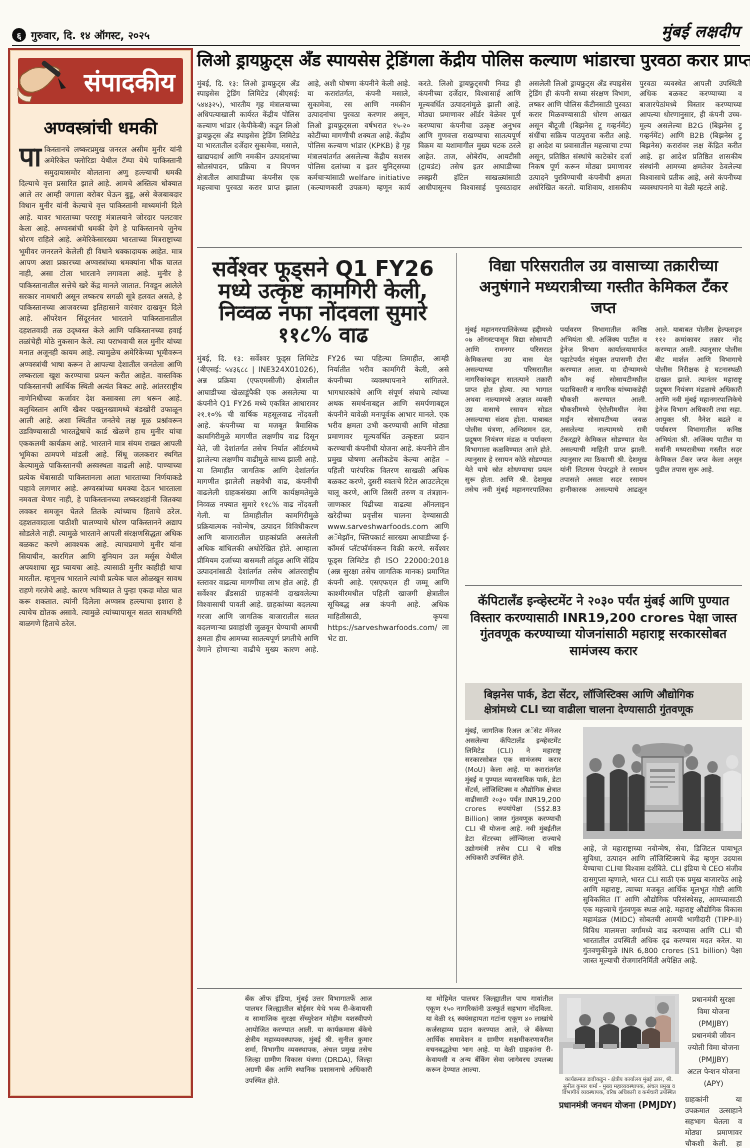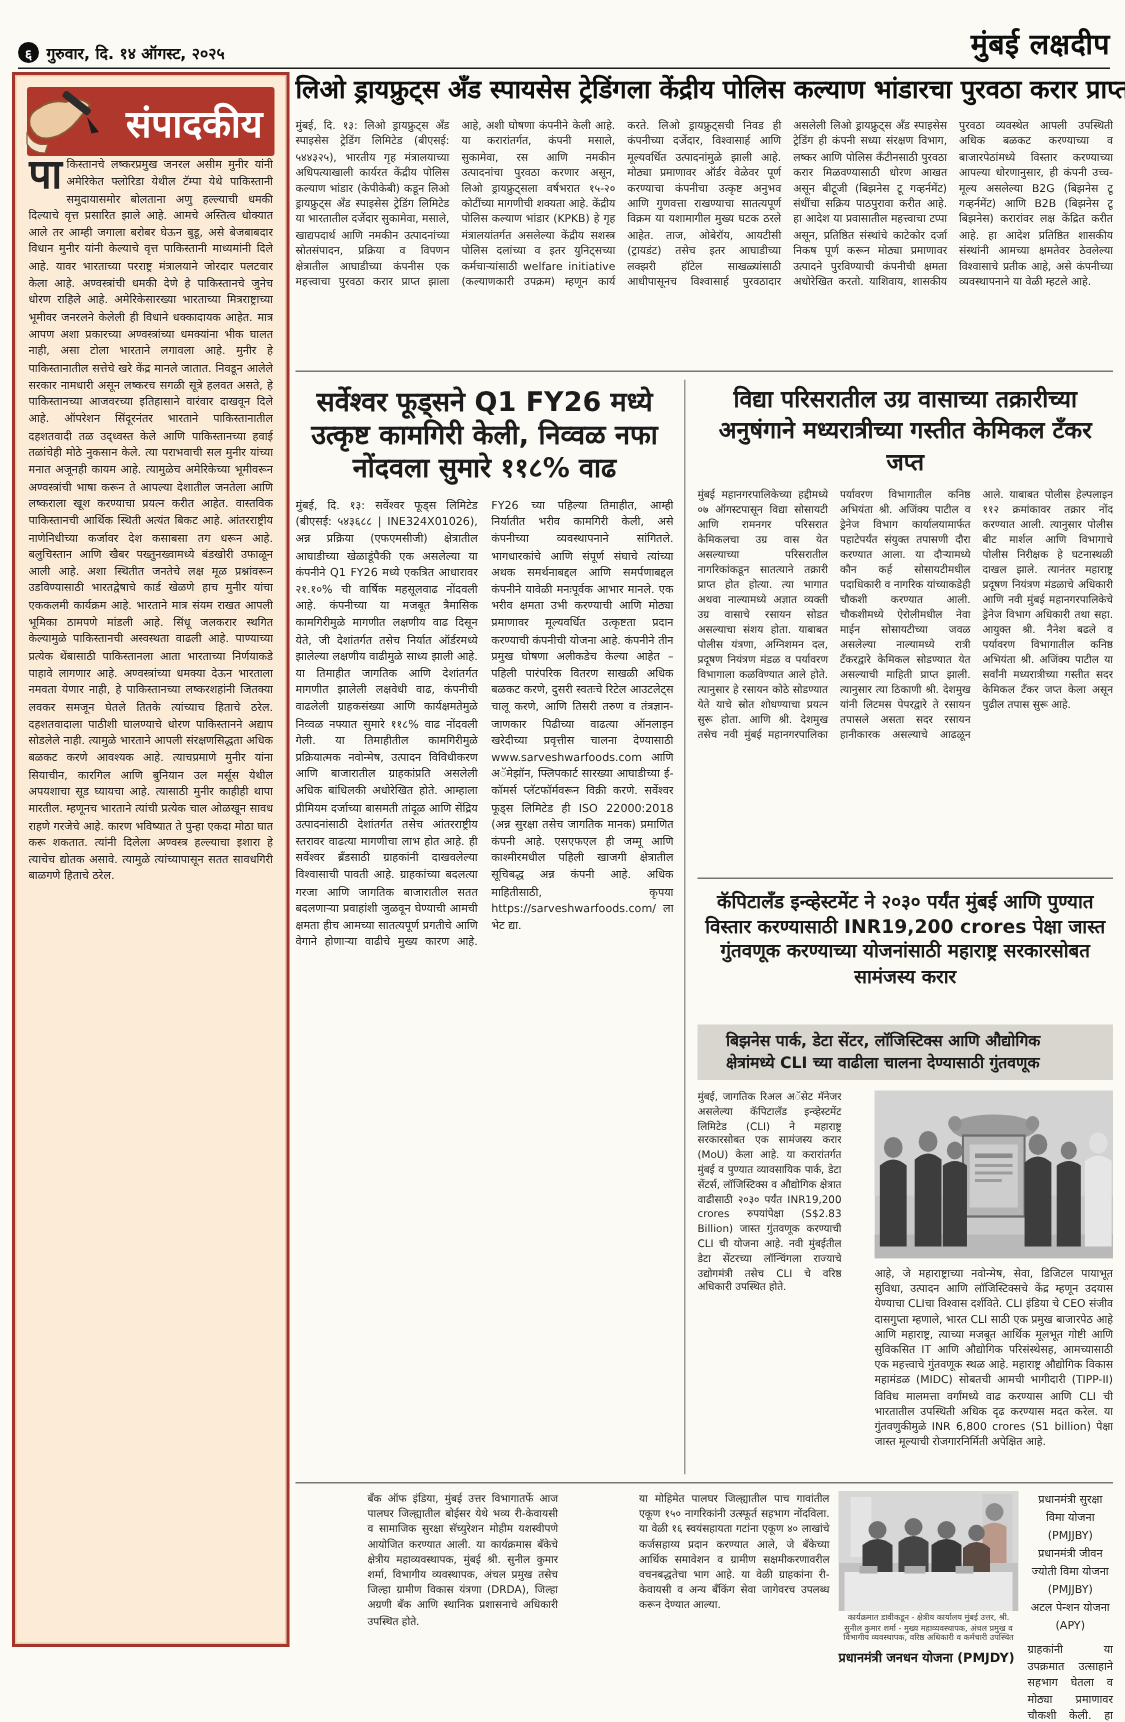--- a/index.html
+++ b/index.html
@@ -5,43 +5,43 @@
   html,body{margin:0;padding:0;}
   body{background:#e8e8e4;font-family:"DejaVu Sans",sans-serif;}
   #page{position:relative;width:750px;height:1148px;background:#fbfaf4;overflow:hidden;margin:0 auto;color:#1c1c1c;}
 
   
   .hdr{position:absolute;left:12px;right:10px;top:22px;height:20px;border-bottom:1.3px solid #1c1c1c;
        display:flex;align-items:flex-end;justify-content:space-between;padding-bottom:3px;}
   .hdr-left{display:flex;align-items:center;gap:5px;font-size:10.5px;font-weight:700;color:#111;}
   .pgnum{width:14px;height:14px;border-radius:50%;background:#0e0e0e;color:#fff;font-size:9px;font-weight:700;
          display:flex;align-items:center;justify-content:center;}
-  .masthead{font-size:19px;font-weight:800;color:#0e0e0e;letter-spacing:.3px;}
+  .masthead{font-size:16px;font-weight:800;color:#0e0e0e;letter-spacing:.3px;font-style:italic;}
 
   
   .edbox{position:absolute;left:8px;top:48px;width:185px;height:1050px;background:#fcecd7;
          border:2px solid #a4352c;box-sizing:border-box;box-shadow:inset 0 0 0 1px #e9c9a6;}
-  .edbanner{margin:8px 8px 0;background:#b0372c;height:46px;border-radius:2px;position:relative;
+  .edbanner{margin:8px 8px 11px;background:#b0372c;height:46px;border-radius:2px;position:relative;
             display:flex;align-items:center;justify-content:flex-end;padding-right:8px;}
   .edbanner .txt{color:#fff;font-size:25px;font-weight:800;}
   .penicon{position:absolute;left:-4px;top:-4px;width:58px;height:54px;}
   .edtitle{text-align:center;font-size:17.5px;font-weight:800;margin:3px 0 5px;color:#101010;}
   .edbody{margin:0 9px;font-size:7.4px;line-height:11.3px;text-align:justify;color:#242424;height:928px;overflow:hidden;}
   .edbody .dc{float:left;font-size:27px;line-height:24px;font-weight:700;padding:1px 3px 0 0;}
 
   
   .main{position:absolute;left:197px;top:48px;width:545px;height:1100px;}
   .a1h{font-size:17px;font-weight:800;text-align:right;color:#0f0f0f;line-height:24px;white-space:nowrap;}
   .a1b{margin-top:7px;column-count:5;column-gap:8px;font-size:7.2px;line-height:10.4px;
        text-align:justify;height:163px;overflow:hidden;color:#262626;}
   .rule{border-top:1px solid #777;margin:5px 0;}
   .band{display:flex;gap:8px;height:730px;overflow:hidden;}
   .bleft{width:252px;border-right:1px solid #9a9a9a;padding-right:7px;}
   .bright{flex:1;min-width:0;}
-  .sh2{font-size:18px;font-weight:800;text-align:center;line-height:22px;margin:5px 2px 7px;}
+  .sh2{font-size:21px;font-weight:800;text-align:center;line-height:22px;margin:5px 2px 7px;}
   .sbody{column-count:2;column-gap:9px;font-size:7.4px;line-height:11.2px;text-align:justify;height:628px;overflow:hidden;color:#262626;}
   .vh2{font-size:15.5px;font-weight:800;text-align:center;line-height:21px;margin:3px 0 6px;}
   .vbody{column-count:3;column-gap:8px;font-size:7px;line-height:10px;text-align:justify;height:255px;overflow:hidden;color:#262626;}
   .caph{font-size:12.5px;font-weight:800;text-align:center;line-height:16.5px;margin:7px 2px 4px;}
   .capsub{background:#d9d6cf;font-size:10.5px;font-weight:700;text-align:left;line-height:14.5px;padding:4px 19px;margin-bottom:7px;margin-top:24px;}
   .caprow{display:flex;gap:22px;}
   .capleft{width:96px;font-size:6.9px;line-height:9.8px;text-align:justify;height:274px;overflow:hidden;color:#262626;}
   .capright{flex:1;min-width:0;}
   .capphoto{width:100%;height:112px;display:block;}
   .capbelow{margin-top:5px;font-size:7.2px;line-height:10.2px;text-align:justify;height:152px;overflow:hidden;color:#262626;}
@@ -76,20 +76,21 @@
       <span class="penicon">
         <svg width="58" height="54" viewBox="0 0 58 54">
           <path d="M6 30 Q4 22 12 18 Q20 12 30 14 Q40 10 46 16 L38 26 Q30 36 20 38 Q10 40 6 30 Z" fill="#eccaa4" stroke="#8a5a32" stroke-width="1.2"></path>
           <rect x="30" y="6" width="22" height="5" rx="2" transform="rotate(38 30 6)" fill="#2c2c2c"></rect>
           <path d="M44 24 L52 34 L47 35 Z" fill="#1d1d1d"></path>
           <path d="M4 34 Q8 44 18 42 L16 48 Q8 48 4 42 Z" fill="#f3e3cd" stroke="#8a5a32" stroke-width="0.8"></path>
         </svg>
       </span>
       <span class="txt">संपादकीय</span>
     </div>
+    <div class="edtitle">अण्वस्त्रांची धमकी</div>
     <div class="edbody">
       <span class="dc">पा</span><span>किस्तानचे लष्करप्रमुख जनरल असीम मुनीर यांनी अमेरिकेत फ्लोरिडा येथील टॅम्पा येथे पाकिस्तानी समुदायासमोर बोलताना अणु हल्ल्याची धमकी दिल्याचे वृत्त प्रसारित झाले आहे. आमचे अस्तित्व धोक्यात आले तर आम्ही जगाला बरोबर घेऊन बुडू, असे बेजबाबदार विधान मुनीर यांनी केल्याचे वृत्त पाकिस्तानी माध्यमांनी दिले आहे. यावर भारताच्या परराष्ट्र मंत्रालयाने जोरदार पलटवार केला आहे. अण्वस्त्रांची धमकी देणे हे पाकिस्तानचे जुनेच धोरण राहिले आहे. अमेरिकेसारख्या भारताच्या मित्रराष्ट्राच्या भूमीवर जनरलने केलेली ही विधाने धक्कादायक आहेत. मात्र आपण अशा प्रकारच्या अण्वस्त्रांच्या धमक्यांना भीक घालत नाही, असा टोला भारताने लगावला आहे. मुनीर हे पाकिस्तानातील सत्तेचे खरे केंद्र मानले जातात. निवडून आलेले सरकार नामधारी असून लष्करच सगळी सूत्रे हलवत असते, हे पाकिस्तानच्या आजवरच्या इतिहासाने वारंवार दाखवून दिले आहे. ऑपरेशन सिंदूरनंतर भारताने पाकिस्तानातील दहशतवादी तळ उद्ध्वस्त केले आणि पाकिस्तानच्या हवाई तळांचेही मोठे नुकसान केले. त्या पराभवाची सल मुनीर यांच्या मनात अजूनही कायम आहे. त्यामुळेच अमेरिकेच्या भूमीवरून अण्वस्त्रांची भाषा करून ते आपल्या देशातील जनतेला आणि लष्कराला खूश करण्याचा प्रयत्न करीत आहेत. वास्तविक पाकिस्तानची आर्थिक स्थिती अत्यंत बिकट आहे. आंतरराष्ट्रीय नाणेनिधीच्या कर्जावर देश कसाबसा तग धरून आहे. बलुचिस्तान आणि खैबर पख्तुनख्वामध्ये बंडखोरी उफाळून आली आहे. अशा स्थितीत जनतेचे लक्ष मूळ प्रश्नांवरून उडविण्यासाठी भारतद्वेषाचे कार्ड खेळणे हाच मुनीर यांचा एककलमी कार्यक्रम आहे. भारताने मात्र संयम राखत आपली भूमिका ठामपणे मांडली आहे. सिंधू जलकरार स्थगित केल्यामुळे पाकिस्तानची अस्वस्थता वाढली आहे. पाण्याच्या प्रत्येक थेंबासाठी पाकिस्तानला आता भारताच्या निर्णयाकडे पाहावे लागणार आहे. अण्वस्त्रांच्या धमक्या देऊन भारताला नमवता येणार नाही, हे पाकिस्तानच्या लष्करशहांनी जितक्या लवकर समजून घेतले तितके त्यांच्याच हिताचे ठरेल. दहशतवादाला पाठीशी घालण्याचे धोरण पाकिस्तानने अद्याप सोडलेले नाही. त्यामुळे भारताने आपली संरक्षणसिद्धता अधिक बळकट करणे आवश्यक आहे. त्याचप्रमाणे मुनीर यांना सियाचीन, कारगिल आणि बुनियान उल मर्सूस येथील अपयशाचा सूड घ्यायचा आहे. त्यासाठी मुनीर काहीही थापा मारतील. म्हणूनच भारताने त्यांची प्रत्येक चाल ओळखून सावध राहणे गरजेचे आहे. कारण भविष्यात ते पुन्हा एकदा मोठा घात करू शकतात. त्यांनी दिलेला अण्वस्त्र हल्ल्याचा इशारा हे त्याचेच द्योतक असावे. त्यामुळे त्यांच्यापासून सतत सावधगिरी बाळगणे हिताचे ठरेल.</span>
     </div>
   </div>
 
   <div class="main">
 
     <div class="a1h">लिओ ड्रायफ्रुट्स अँड स्पायसेस ट्रेडिंगला केंद्रीय पोलिस कल्याण भांडारचा पुरवठा करार प्राप्त</div>
     <div class="a1b">मुंबई, दि. १३: लिओ ड्रायफ्रुट्स अँड स्पाइसेस ट्रेडिंग लिमिटेड (बीएसई: ५४४३२५), भारतीय गृह मंत्रालयाच्या अधिपत्याखाली कार्यरत केंद्रीय पोलिस कल्याण भांडार (केपीकेबी) कडून लिओ ड्रायफ्रुट्स अँड स्पाइसेस ट्रेडिंग लिमिटेड या भारतातील दर्जेदार सुकामेवा, मसाले, खाद्यपदार्थ आणि नमकीन उत्पादनांच्या स्रोतसंपादन, प्रक्रिया व विपणन क्षेत्रातील आघाडीच्या कंपनीस एक महत्त्वाचा पुरवठा करार प्राप्त झाला आहे, अशी घोषणा कंपनीने केली आहे. या करारांतर्गत, कंपनी मसाले, सुकामेवा, रस आणि नमकीन उत्पादनांचा पुरवठा करणार असून, लिओ ड्रायफ्रुट्सला वर्षभरात १५-२० कोटींच्या मागणीची शक्यता आहे. केंद्रीय पोलिस कल्याण भांडार (KPKB) हे गृह मंत्रालयांतर्गत असलेल्या केंद्रीय सशस्त्र पोलिस दलांच्या व इतर युनिट्सच्या कर्मचाऱ्यांसाठी welfare initiative (कल्याणकारी उपक्रम) म्हणून कार्य करते. लिओ ड्रायफ्रुट्सची निवड ही कंपनीच्या दर्जेदार, विश्वासार्ह आणि मूल्यवर्धित उत्पादनांमुळे झाली आहे. मोठ्या प्रमाणावर ऑर्डर वेळेवर पूर्ण करण्याचा कंपनीचा उत्कृष्ट अनुभव आणि गुणवत्ता राखण्याचा सातत्यपूर्ण विक्रम या यशामागील मुख्य घटक ठरले आहेत. ताज, ओबेरॉय, आयटीसी (ट्रायडंट) तसेच इतर आघाडीच्या लक्झरी हॉटेल साखळ्यांसाठी आधीपासूनच विश्वासार्ह पुरवठादार असलेली लिओ ड्रायफ्रुट्स अँड स्पाइसेस ट्रेडिंग ही कंपनी सध्या संरक्षण विभाग, लष्कर आणि पोलिस कँटीनसाठी पुरवठा करार मिळवण्यासाठी धोरण आखत असून बीटूजी (बिझनेस टू गव्हर्नमेंट) संधींचा सक्रिय पाठपुरावा करीत आहे. हा आदेश या प्रवासातील महत्त्वाचा टप्पा असून, प्रतिष्ठित संस्थांचे काटेकोर दर्जा निकष पूर्ण करून मोठ्या प्रमाणावर उत्पादने पुरविण्याची कंपनीची क्षमता अधोरेखित करतो. याशिवाय, शासकीय पुरवठा व्यवस्थेत आपली उपस्थिती अधिक बळकट करण्याच्या व बाजारपेठांमध्ये विस्तार करण्याच्या आपल्या धोरणानुसार, ही कंपनी उच्च-मूल्य असलेल्या B2G (बिझनेस टू गव्हर्नमेंट) आणि B2B (बिझनेस टू बिझनेस) करारांवर लक्ष केंद्रित करीत आहे. हा आदेश प्रतिष्ठित शासकीय संस्थांनी आमच्या क्षमतेवर ठेवलेल्या विश्वासाचे प्रतीक आहे, असे कंपनीच्या व्यवस्थापनाने या वेळी म्हटले आहे.</div>
 

